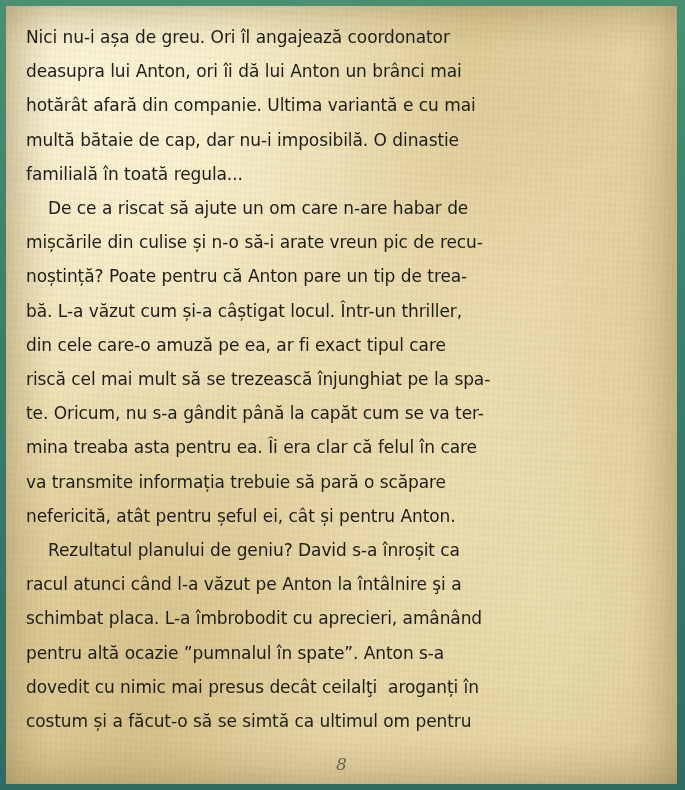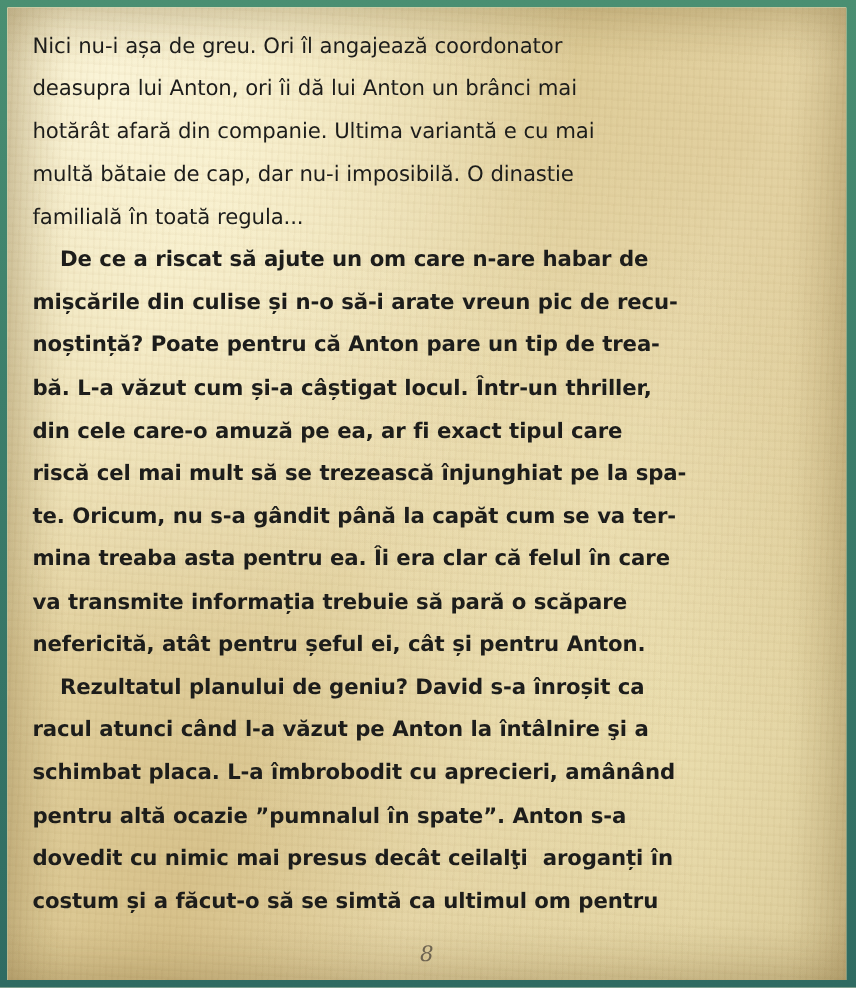--- a/index.html
+++ b/index.html
@@ -75,21 +75,20 @@
     letter-spacing: -0.1px;
     word-spacing: 0.2px;
   }
 
   #text-body p {
     margin: 0;
     white-space: pre-wrap;
   }
   #text-body p.indent {
     text-indent: 22px;
-    font-weight: bold;
   }
 
   #page-number {
     position: absolute;
     left: 0;
     right: 0;
     bottom: 10px;
     z-index: 3;
     text-align: center;
     font-family: "DejaVu Serif", serif;

